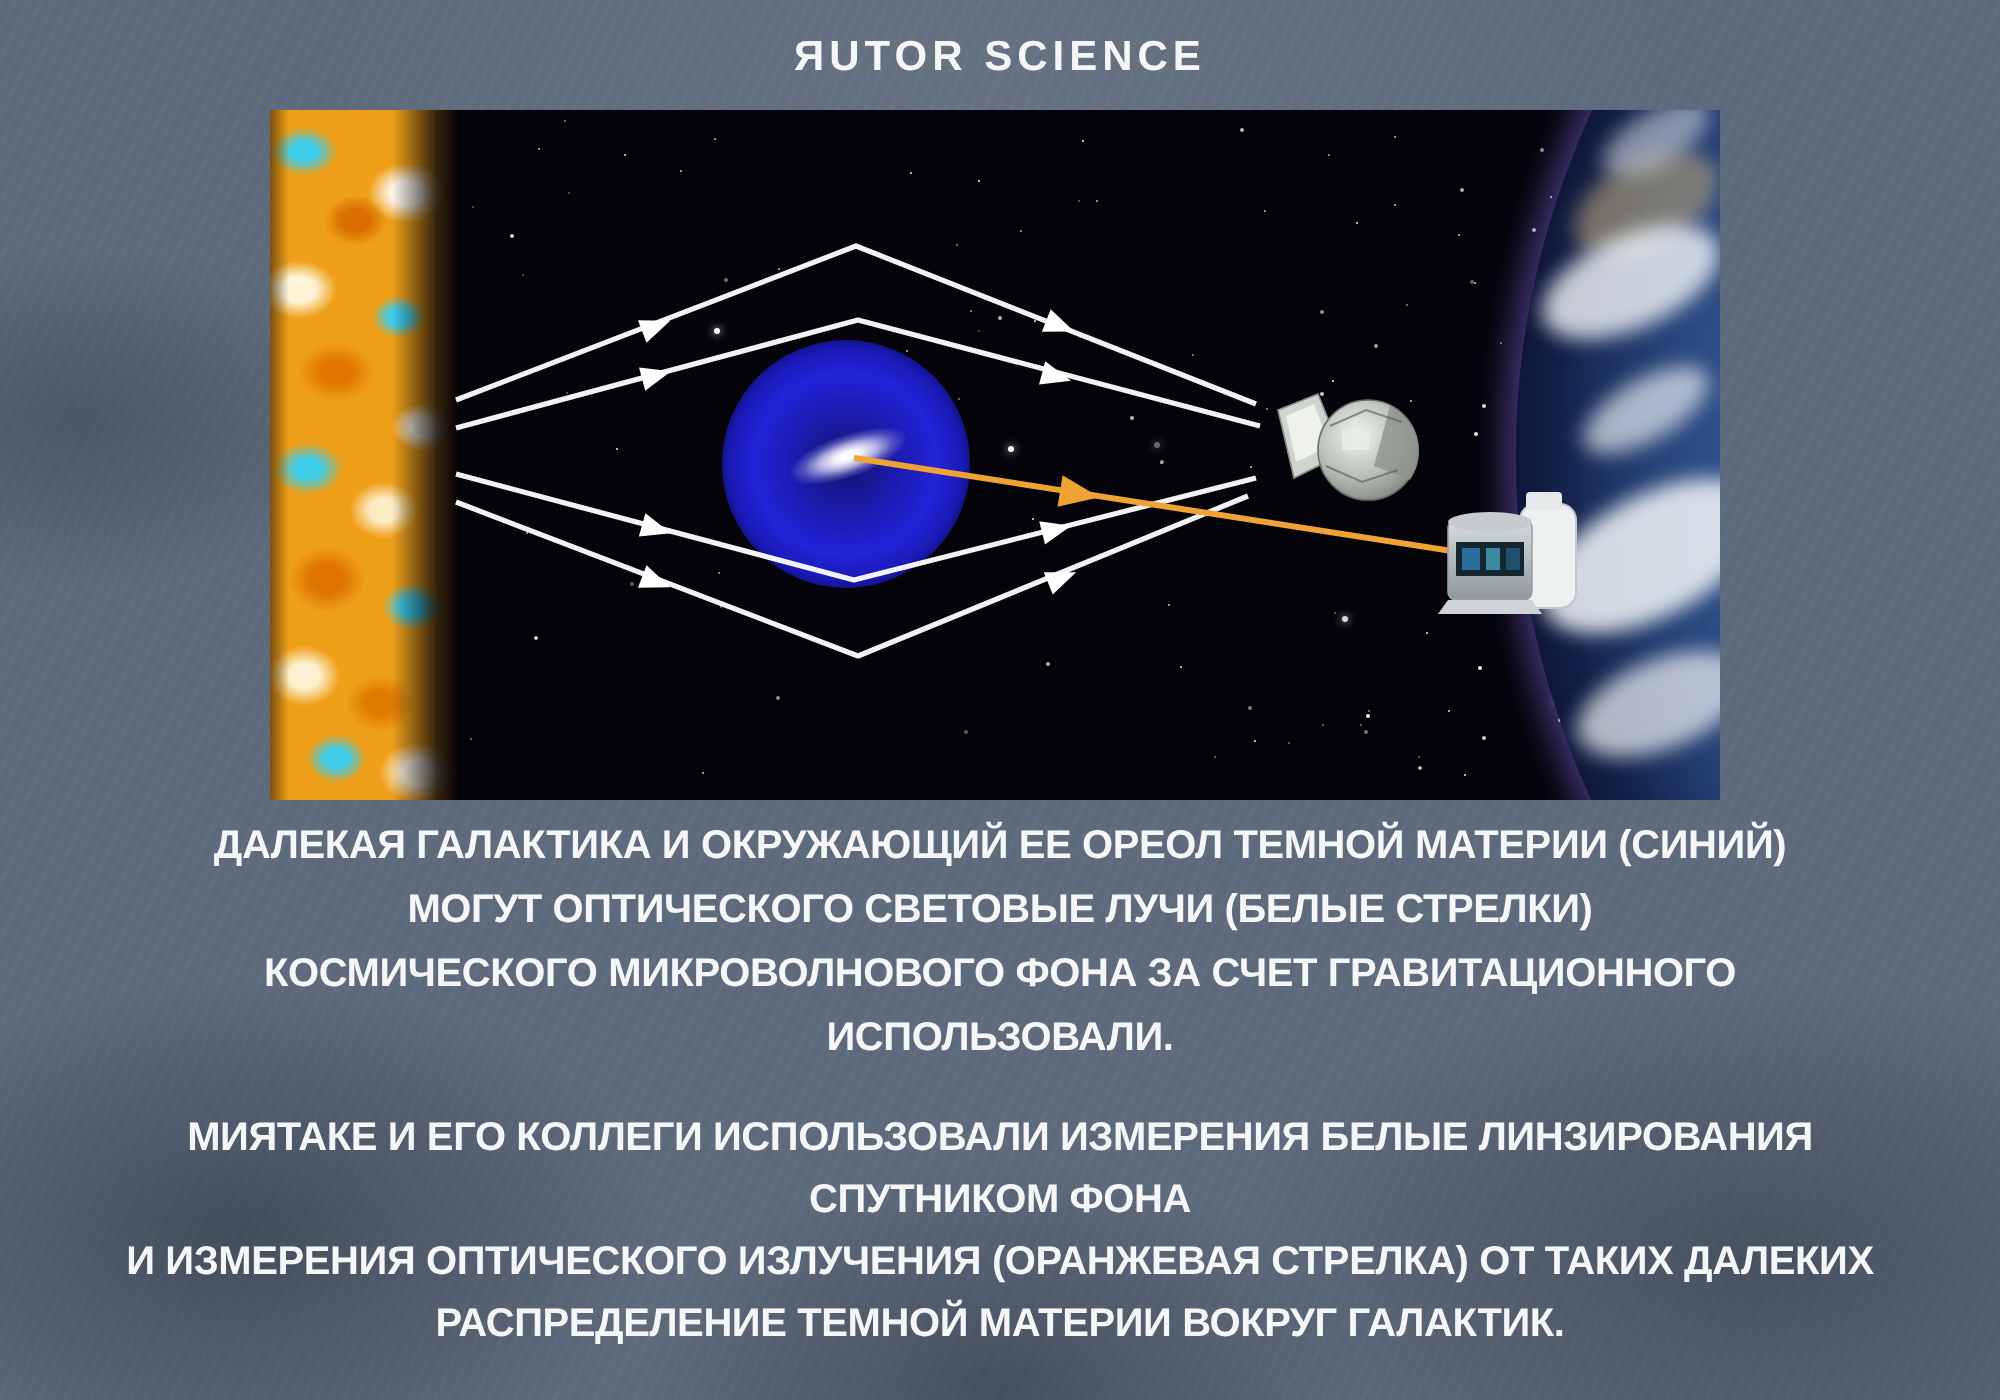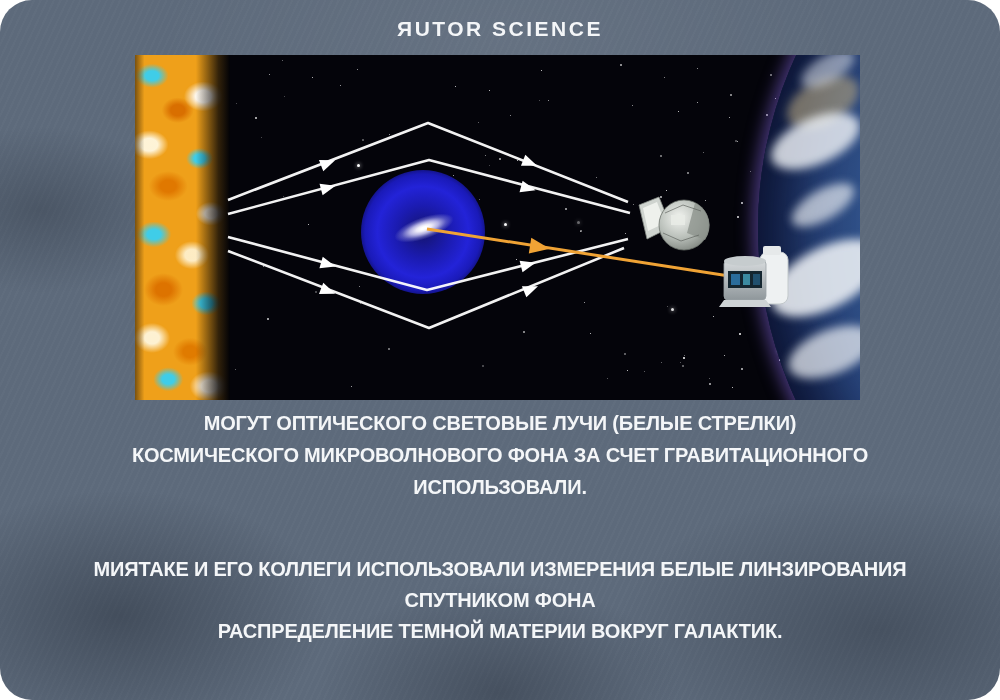--- a/index.html
+++ b/index.html
@@ -7,21 +7,20 @@
     position:relative; width:1000px; height:700px; overflow:hidden;
     font-family:"Liberation Sans", sans-serif;
     background:
       radial-gradient(300px 180px at 12% 88%, rgba(18,24,34,.35), transparent 70%),
       radial-gradient(380px 200px at 88% 90%, rgba(18,24,34,.30), transparent 70%),
       radial-gradient(260px 160px at 50% 99%, rgba(15,20,30,.30), transparent 70%),
       radial-gradient(500px 260px at 50% 6%, rgba(255,255,255,.05), transparent 70%),
       radial-gradient(200px 120px at 4% 30%, rgba(20,26,36,.25), transparent 70%),
       repeating-linear-gradient(115deg, rgba(255,255,255,.018) 0 2px, transparent 2px 6px),
       var(--background,#5d6a7b);
-    border-radius: 32px;
   }
   .title{
     position:absolute; top:17px; left:0; width:100%; text-align:center;
     color:var(--text,#f4f6f8); font-size:21px; font-weight:bold; letter-spacing:2.5px;
   }
   .panel{
     position:absolute; left:135px; top:55px; width:725px; height:345px;
     background:var(--space,#04040a); overflow:hidden;
   }
   #stars{position:absolute; left:0; top:0; width:100%; height:100%;}
@@ -277,24 +276,26 @@
         <rect x="593" y="216" width="34" height="17" fill="#142630"></rect>
         <rect x="596" y="219" width="9" height="11" fill="#2a6d9c"></rect>
         <rect x="608" y="219" width="7" height="11" fill="#3b8aa0"></rect>
         <rect x="618" y="219" width="7" height="11" fill="#20506e"></rect>
         <polygon points="589,245 631,245 636,252 584,252" fill="#cfd4d6"></polygon>
       </g>
     </svg>
   </div>
 
   <div class="caption p1">
+    <div class="line">ДАЛЕКАЯ ГАЛАКТИКА И ОКРУЖАЮЩИЙ ЕЕ ОРЕОЛ ТЕМНОЙ МАТЕРИИ (СИНИЙ)</div>
     <div class="line">МОГУТ ОПТИЧЕСКОГО СВЕТОВЫЕ ЛУЧИ (БЕЛЫЕ СТРЕЛКИ)</div>
     <div class="line">КОСМИЧЕСКОГО МИКРОВОЛНОВОГО ФОНА ЗА СЧЕТ ГРАВИТАЦИОННОГО</div>
     <div class="line">ИСПОЛЬЗОВАЛИ.</div>
   </div>
 
   <div class="caption p2">
     <div class="line">МИЯТАКЕ И ЕГО КОЛЛЕГИ ИСПОЛЬЗОВАЛИ ИЗМЕРЕНИЯ БЕЛЫЕ ЛИНЗИРОВАНИЯ</div>
     <div class="line">СПУТНИКОМ ФОНА</div>
+    <div class="line">И ИЗМЕРЕНИЯ ОПТИЧЕСКОГО ИЗЛУЧЕНИЯ (ОРАНЖЕВАЯ СТРЕЛКА) ОТ ТАКИХ ДАЛЕКИХ</div>
     <div class="line">РАСПРЕДЕЛЕНИЕ ТЕМНОЙ МАТЕРИИ ВОКРУГ ГАЛАКТИК.</div>
   </div>
 
 </div>
 
 </body></html>

